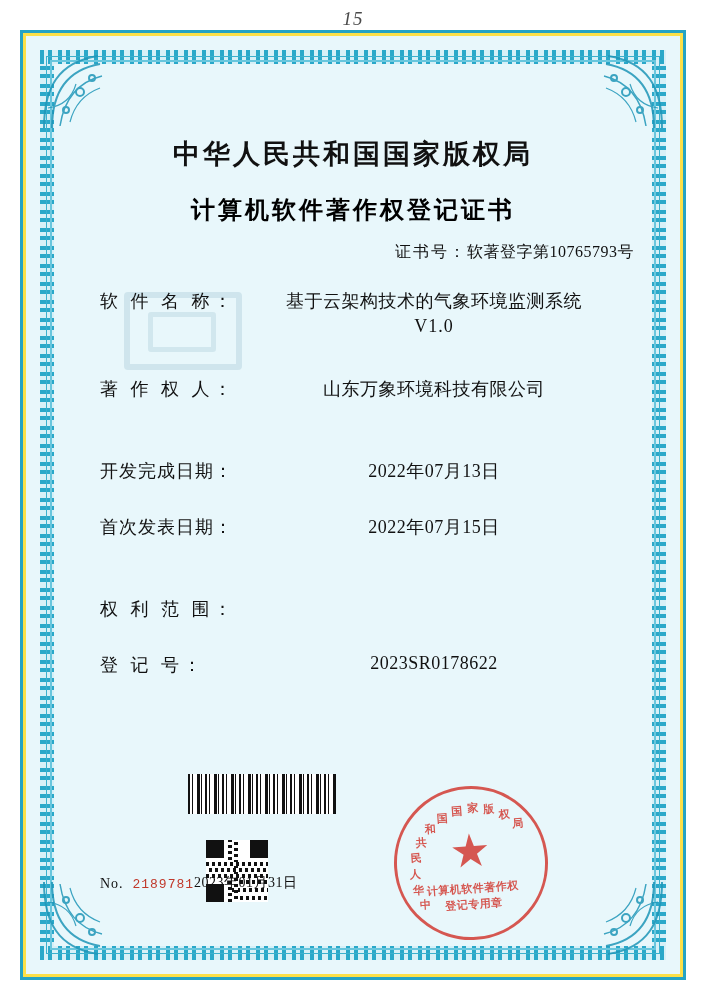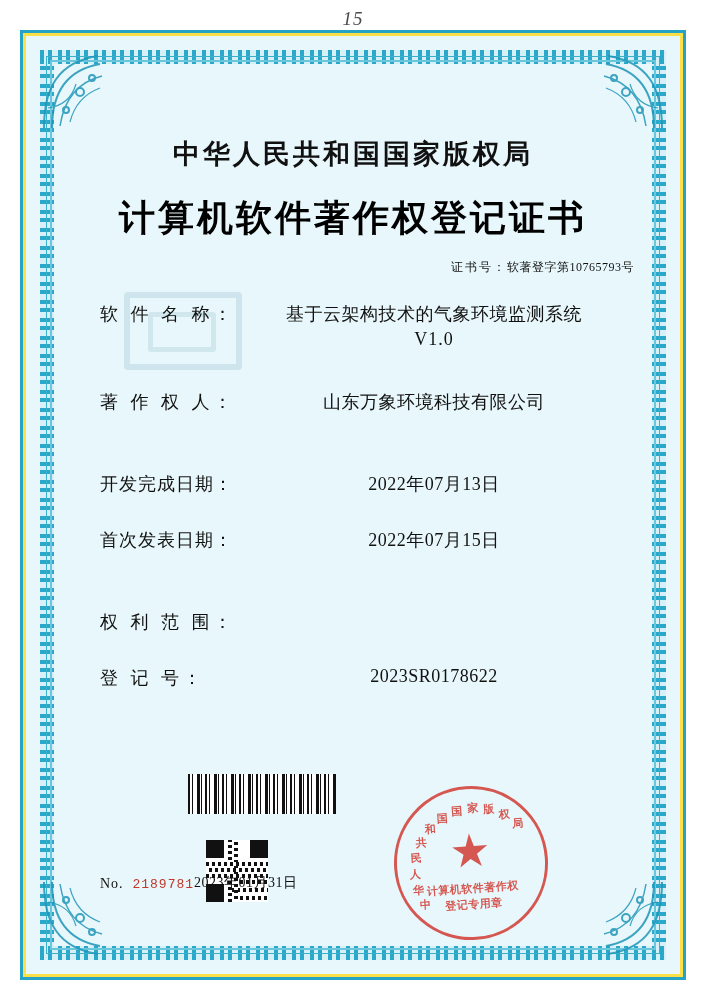--- a/index.html
+++ b/index.html
@@ -85,30 +85,30 @@
     text-align:center;
     font-size:27px;
     letter-spacing:3px;
     color:#111;
     font-weight:700;
     font-family:"Liberation Serif","DejaVu Serif",serif;
   }
   .title-main{
     margin-top:22px;
     text-align:center;
-    font-size:36px;
+    font-size:24px;
     letter-spacing:3px;
     color:#000;
     font-weight:700;
   }
   .cert-no{
     margin-top:16px;
     text-align:right;
     padding-right:6px;
-    font-size:12px;
+    font-size:16px;
     color:#111;
     letter-spacing:.5px;
   }
   .cert-no .label{letter-spacing:2px;}
 
   
   .watermark{
     position:absolute;
     left:58px;top:218px;
     width:106px;height:66px;

